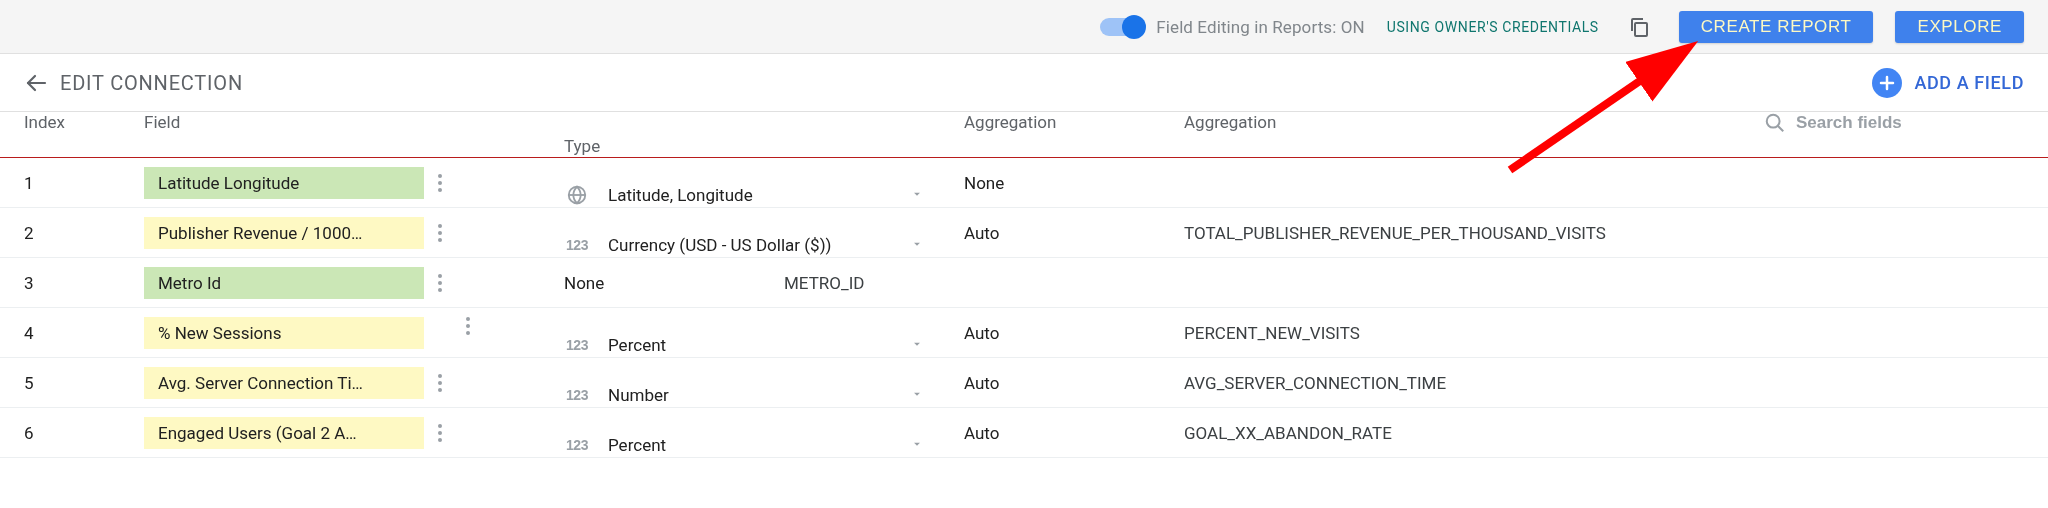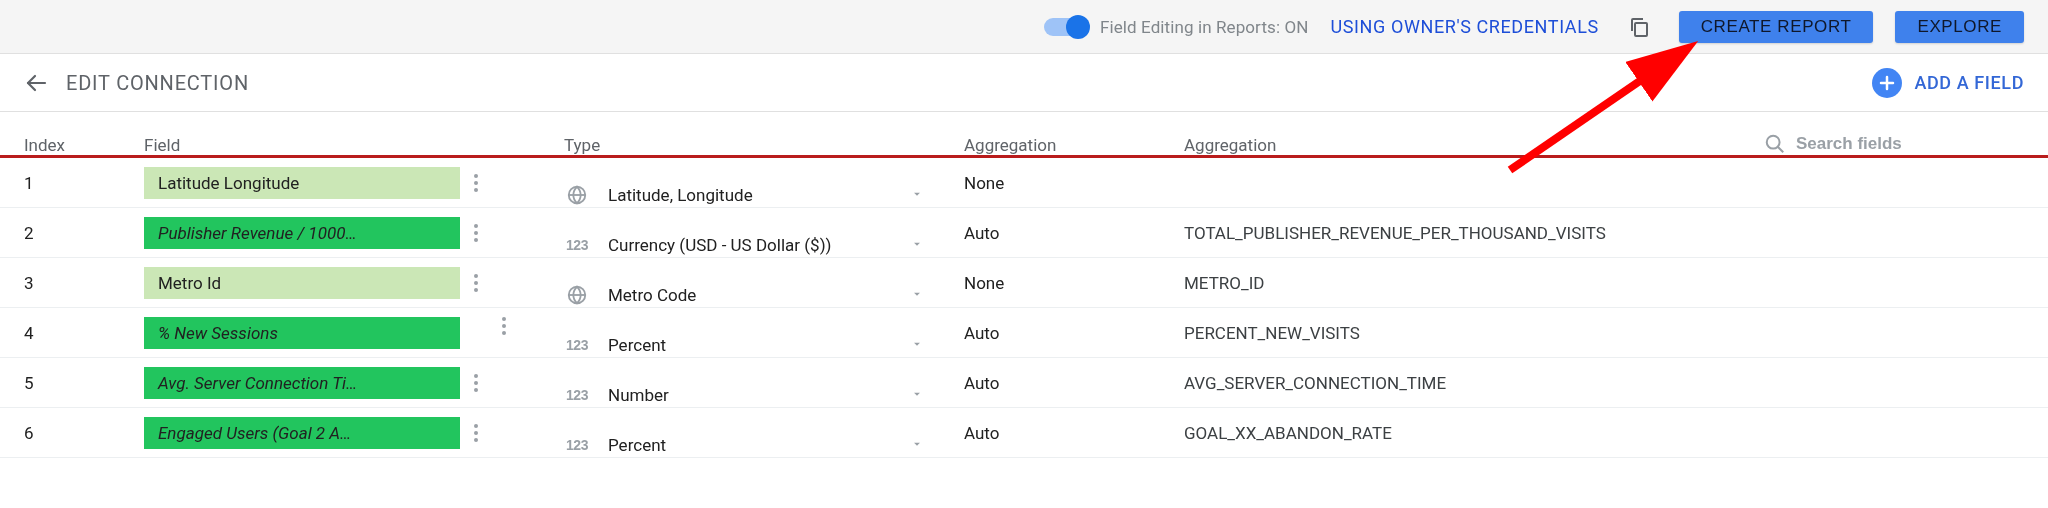--- a/index.html
+++ b/index.html
@@ -26,54 +26,54 @@
 .toggle {
   width: 44px; height: 18px; border-radius: 10px;
   background: #9ec3f7; position: relative; cursor: pointer;
 }
 .toggle-knob {
   position: absolute; right: -2px; top: -3px;
   width: 24px; height: 24px; border-radius: 50%;
   background: #1a73e8;
 }
 .toggle-label { color: #80868b; font-size: 17px; letter-spacing: 0.1px; }
-.credentials { color: #1d4ed8; font-size: 18px; letter-spacing: 0.6px; }
+.credentials { color: #0f766e; font-size: 14px; letter-spacing: 0.6px; }
 .icon-btn {
   width: 36px; height: 36px; display: flex; align-items: center; justify-content: center;
   cursor: pointer; border-radius: 4px;
 }
 .btn-primary {
-  background: #3f81ec; color: #0f172a; font-weight: 500;
+  background: #3f81ec; color: #fef9c3; font-weight: 500;
   font-size: 17px; letter-spacing: 0.6px;
   padding: 0 22px; height: 32px; border: none;
   display: flex; align-items: center; justify-content: center;
   cursor: pointer; border-radius: 3px;
   box-shadow: 0 1px 2px rgba(0,0,0,0.15);
 }
 
 
 .editbar {
   height: 58px; display: flex; align-items: center;
   justify-content: space-between; padding: 0 24px;
   border-bottom: 1px solid #e0e0e0;
 }
-.editbar-left { display: flex; gap: 18px; }
+.editbar-left { display: flex; gap: 12px; }
 .back-arrow { width: 24px; height: 24px; cursor: pointer; color: #5f6368; }
 .edit-title { font-size: 20px; letter-spacing: 0.8px; color: #5f6368; }
 .add-field { display: flex; align-items: center; gap: 12px; cursor: pointer; }
 .add-circle {
   width: 30px; height: 30px; border-radius: 50%; background: #4285f4;
   display: flex; align-items: center; justify-content: center;
 }
 .add-field-label { color: #3367d6; font-size: 18px; letter-spacing: 0.6px; font-weight: 500; }
 
 
 .header-row {
-  display: flex; align-items: flex-end; height: 46px;
-  border-bottom: 3px solid #b91c1c; color: #5f6368; font-size: 17px;
+  display: flex; align-items: flex-start; height: 46px;
+  border-bottom: 1px solid #b91c1c; color: #5f6368; font-size: 17px;
   padding: 0 24px;
 }
 .col-index { width: 120px; }
 .col-field { width: 420px; }
 .col-type { width: 400px; margin-top: 24px; }
 .col-agg { width: 220px; }
 .col-desc { flex: 1; }
 .col-search { width: 260px; display: flex; align-items: center; gap: 10px; }
 .search-input {
   border: none; outline: none; font-size: 17px; color: #5f6368;
@@ -83,24 +83,24 @@
 
 
 .data-row {
   display: flex; align-items: center; height: 50px;
   border-bottom: 1px solid #eceff1; padding: 0 24px;
   font-size: 17px; color: #212121;
 }
 .field-chip {
   display: inline-block; padding: 6px 14px;
   font-size: 17px; color: #212121;
-  width: 316px; white-space: nowrap; overflow: hidden; text-overflow: ellipsis;
+  width: 280px; white-space: nowrap; overflow: hidden; text-overflow: ellipsis;
 }
 .chip-green { background: #cbe7b6; }
-.chip-blue { background: #22c55e; font-style: italic; }
+.chip-blue { background: #fef9c3; }
 .menu-dots { margin-left: 14px; color: #9aa0a6; cursor: pointer; font-size: 20px; line-height: 8px; display: flex; flex-direction: column; gap: 3px; }
 .menu-dots span { width: 4px; height: 4px; border-radius: 50%; background: #9aa0a6; display: block; }
 
 .type-cell { display: flex; align-items: center; gap: 18px; width: 100%; }
 .type-icon { width: 26px; height: 26px; display: flex; align-items: center; justify-content: center; color: #9aa0a6; font-weight: 700; font-size: 14px; }
 .type-label { flex: 1; color: #212121; }
 .chev { color: #9aa0a6; margin-right: 40px; cursor: pointer; }
 
 .desc-cell { color: #3c4043; font-size: 17px; }
 
@@ -228,35 +228,20 @@
       <div class="data-row">
         <div class="col-index">3</div>
         <div class="col-field" style="display: flex; align-items: center;">
           <span class="field-chip chip-green">Metro Id</span>
           <div class="menu-dots">
             <span></span>
             <span></span>
             <span></span>
           </div>
         </div>
-        <div class="col-type">
-          <div class="type-cell">
-            <div class="type-icon">
-              <svg width="22" height="22" viewBox="0 0 24 24" fill="none" stroke="#9aa0a6" stroke-width="2">
-                <circle cx="12" cy="12" r="9"></circle>
-                <path d="M3 12h18"></path>
-                <path d="M12 3c2.5 2.5 4 5.5 4 9s-1.5 6.5-4 9c-2.5-2.5-4-5.5-4-9s1.5-6.5 4-9z"></path>
-              </svg>
-            </div>
-            <span class="type-label">Metro Code</span>
-            <span class="chev"><svg width="14" height="14" viewBox="0 0 24 24" fill="#9aa0a6">
-                <path d="M7 10l5 5 5-5z"></path>
-              </svg></span>
-          </div>
-        </div>
         <div class="col-agg">None</div>
         <div class="col-desc desc-cell">METRO_ID</div>
         <div class="col-search"></div>
       </div>
       <div class="data-row">
         <div class="col-index">4</div>
         <div class="col-field" style="display: flex; align-items: flex-start; gap: 28px;">
           <span class="field-chip chip-blue">% New Sessions</span>
           <div class="menu-dots">
             <span></span>

